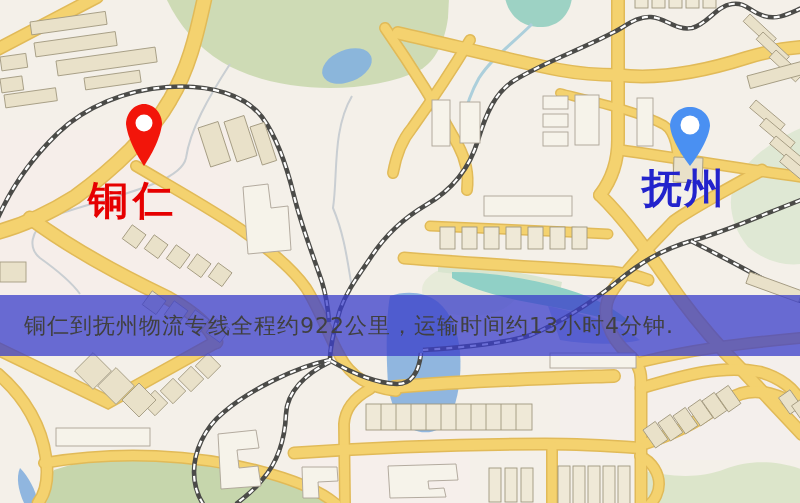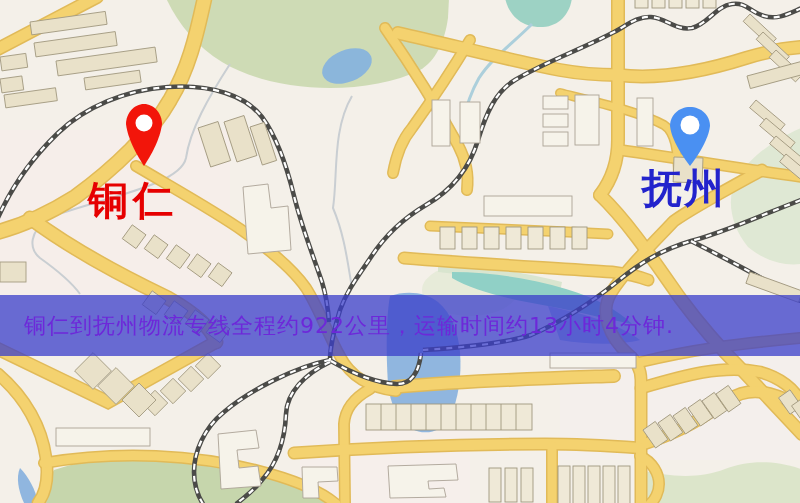--- a/index.html
+++ b/index.html
@@ -276,17 +276,17 @@
     <circle cx="20" cy="23" r="8.5" fill="#ffffff"></circle>
   </svg>
   <div class="map-label label-origin" style="color:#e60000">铜仁</div>
 
   <svg class="pin pin-destination" viewBox="0 0 46 64" xmlns="http://www.w3.org/2000/svg">
     <path d="M23 62 C23 62 41 40 43 22 C43 11 34 3 23 3 C12 3 3 11 3 22 C5 40 23 62 23 62 Z" fill="#4a90f2"></path>
     <circle cx="23" cy="21" r="9.5" fill="#ffffff"></circle>
   </svg>
   <div class="map-label label-destination" style="color:#2323cc">抚州</div>
 
-  <div class="banner" style="background:rgba(58,62,202,0.75);color:#6d28d9">
+  <div class="banner" style="background:rgba(58,62,202,0.75);color:#404040">
     <span>铜仁到抚州物流专线全程约922公里，运输时间约13小时4分钟.</span>
   </div>
 
 </div>
 
 </body></html>

